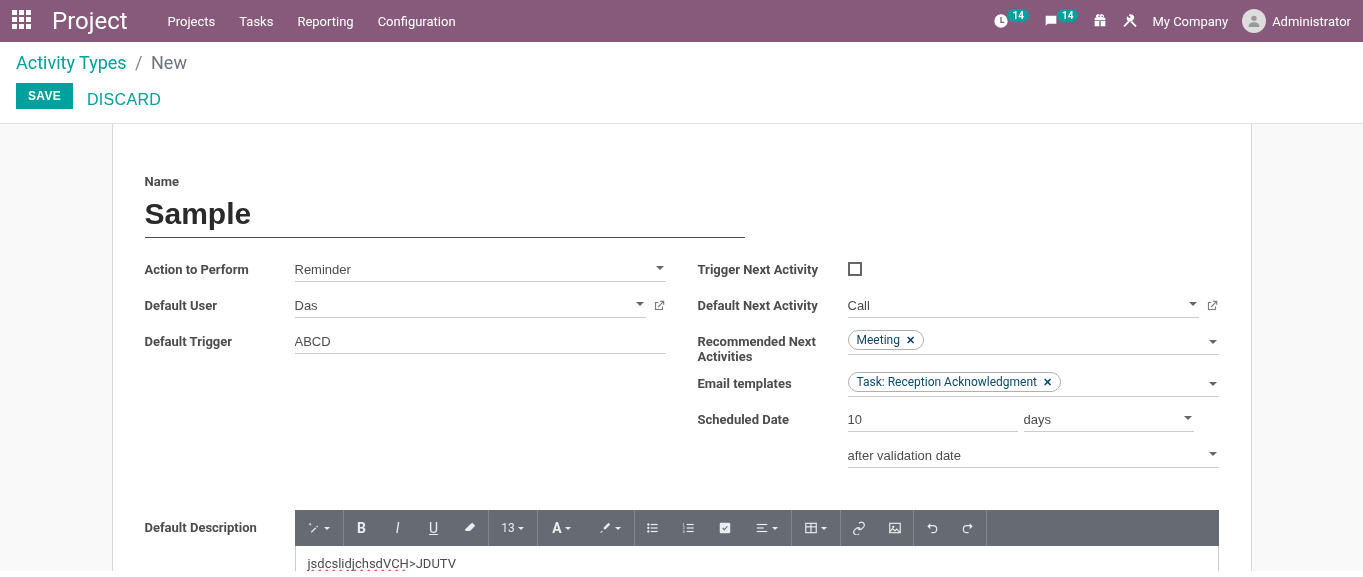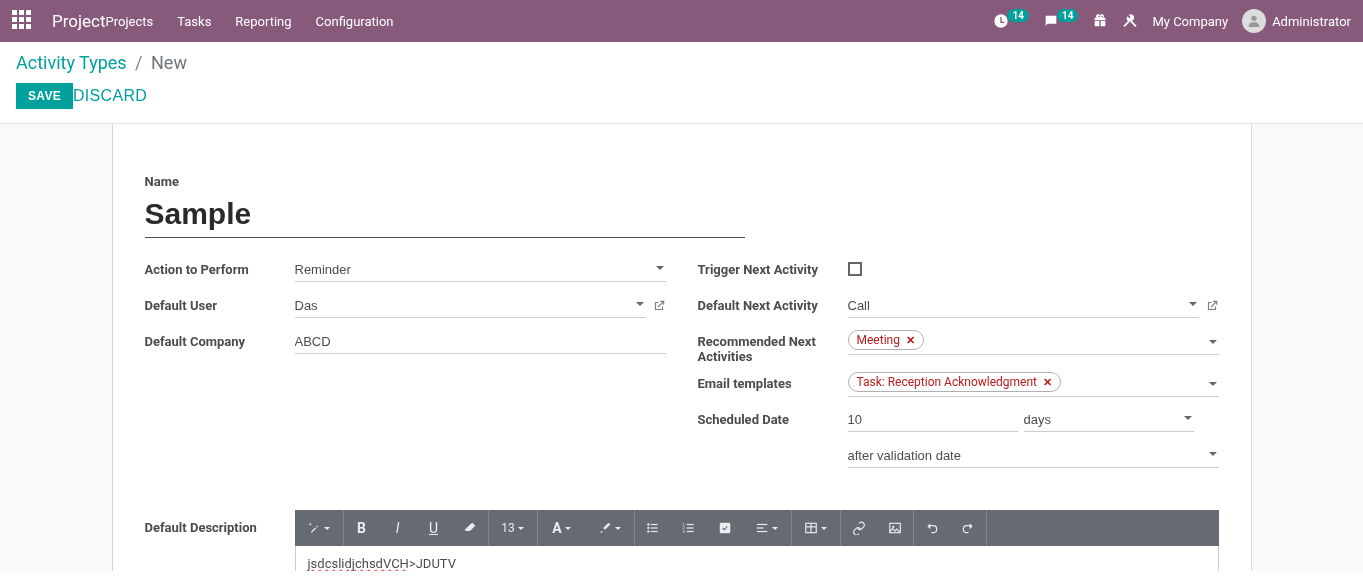--- a/index.html
+++ b/index.html
@@ -2,37 +2,37 @@
 <html><head>
 <meta charset="utf-8">
 <style>
   * { box-sizing: border-box; margin: 0; padding: 0; }
   body { font-family: -apple-system, BlinkMacSystemFont, "Segoe UI", Roboto, "Helvetica Neue", Arial, sans-serif; font-size: 13px; color: #4c4c4c; background: #fff; width: 1363px; height: 577px; overflow: hidden; position: relative; }
 
   
   .topbar { background: #875A7B; height: 42px; display: flex; align-items: center; color: #fff; padding: 0 12px; }
   .apps-icon { width: 22px; height: 22px; display: grid; grid-template-columns: repeat(3, 5px); grid-template-rows: repeat(3, 5px); gap: 2px; cursor: pointer; margin-right: 18px; }
   .apps-icon span { background: #fff; width: 5px; height: 5px; }
-  .brand { font-size: 17px; font-weight: 400; cursor: pointer; }
+  .brand { font-size: 24px; font-weight: 400; margin-right: 40px; cursor: pointer; }
   .menu { display: flex; gap: 24px; }
   .menu a { color: #fff; text-decoration: none; font-size: 13px; cursor: pointer; }
   .topbar-right { margin-left: auto; display: flex; align-items: center; gap: 14px; }
   .badge-group { display: flex; align-items: center; position: relative; cursor: pointer; }
   .badge { background: #00A09D; color: #fff; font-size: 10px; font-weight: bold; padding: 1px 5px; border-radius: 8px; margin-left: -2px; position: relative; top: -6px; }
   .ico { width: 16px; height: 16px; fill: #fff; cursor: pointer; }
   .company { font-size: 13px; color: #fff; cursor: pointer; }
   .avatar { width: 24px; height: 24px; border-radius: 50%; background: #ddd; display: flex; align-items: center; justify-content: center; }
   .user { display: flex; align-items: center; gap: 6px; cursor: pointer; }
 
   
   .control-panel { padding: 10px 16px 14px 16px; border-bottom: 1px solid #e0e0e0; }
   .breadcrumb { font-size: 18px; color: #6c757d; margin-bottom: 10px; }
   .breadcrumb a { color: #00A09D; text-decoration: none; cursor: pointer; }
   .breadcrumb .sep { color: #888; margin: 0 4px; }
-  .actions { display: flex; align-items: center; }
+  .actions { display: flex; gap: 14px; align-items: flex-end; }
   .btn-save { background: #00A09D; color: #fff; border: none; padding: 6px 12px; font-size: 12px; font-weight: bold; cursor: pointer; letter-spacing: 0.3px; }
   .btn-discard { background: none; border: none; color: #00A09D; font-size: 16px; font-weight: normal; cursor: pointer; letter-spacing: 0.3px; }
 
   
   .scroll-area { height: 447px; overflow-y: scroll; background: #f9f9f9; }
   .sheet { background: #fff; max-width: 1140px; margin: 0 auto; border: 1px solid #d8d8d8; border-top: none; padding: 24px 32px 60px 32px; min-height: 600px; position: relative; }
 
   .field-name-label { font-size: 13px; font-weight: bold; color: #4c4c4c; margin-bottom: 4px; display: block; margin-top: 26px; }
   .name-input { width: 600px; border: none; border-bottom: 1px solid #4c4c4c; font-size: 30px; padding: 4px 0 6px 0; outline: none; color: #2a2a2a; font-weight: 700; }
 
@@ -40,21 +40,21 @@
   .col { flex: 1; }
   .row { display: flex; align-items: flex-start; margin-bottom: 8px; min-height: 28px; }
   .row label { width: 150px; font-size: 13px; font-weight: bold; color: #4c4c4c; padding-top: 4px; flex-shrink: 0; }
   .row .val { flex: 1; display: flex; align-items: center; gap: 6px; }
   .underline-input { border: none; border-bottom: 1px solid #ccc; width: 100%; padding: 4px 0; font-size: 13px; outline: none; color: #4c4c4c; background: transparent; }
   .sel-wrap { flex: 1; position: relative; border-bottom: 1px solid #ccc; }
   .sel-wrap input { border: none; width: 100%; padding: 4px 18px 4px 0; font-size: 13px; outline: none; color: #4c4c4c; background: transparent; }
   .sel-caret { position: absolute; right: 2px; top: 8px; width: 0; height: 0; border-left: 4px solid transparent; border-right: 4px solid transparent; border-top: 4px solid #666; cursor: pointer; }
   .ext-link { width: 14px; height: 14px; fill: #7c7c7c; cursor: pointer; flex-shrink: 0; }
   .checkbox { width: 14px; height: 14px; border: 2px solid #666; cursor: pointer; margin-top: 4px; }
-  .tag { display: inline-flex; align-items: center; border: 1px solid #b0b0b0; border-radius: 11px; padding: 2px 8px; font-size: 12px; color: #b91c1c; gap: 6px; margin-bottom: 2px; }
+  .tag { display: inline-flex; align-items: center; border: 1px solid #b0b0b0; border-radius: 11px; padding: 2px 8px; font-size: 12px; color: #0c4a6e; gap: 6px; margin-bottom: 2px; }
   .tag .x { font-weight: bold; cursor: pointer; font-size: 11px; }
   .tags-wrap { flex: 1; border-bottom: 1px solid #ccc; padding-bottom: 2px; position: relative; }
   .schedule-row .sel-wrap { max-width: 170px; }
   .schedule-row input.num { max-width: 170px; }
 
   .desc-label { font-size: 13px; font-weight: bold; color: #4c4c4c; }
   .editor-section { display: flex; margin-top: 30px; gap: 0; }
   .desc-col-label { width: 150px; padding-top: 10px; }
   .editor-col { flex: 1; }
   .toolbar { background: #666a73; display: flex; height: 36px; }
@@ -163,21 +163,21 @@
             <div class="sel-wrap">
               <input value="Das" style="">
               <div class="sel-caret"></div>
             </div>
             <svg class="ext-link" viewBox="0 0 24 24">
                 <path d="M14 3h7v7h-2V6.4l-8 8L9.6 13l8-8H14V3zM5 5h6v2H7v10h10v-4h2v6H5V5z"></path>
               </svg>
           </div>
         </div>
         <div class="row">
-          <label>Default Company</label>
+          <label>Default Trigger</label>
           <div class="val">
             <input class="underline-input" value="ABCD" style="">
           </div>
         </div>
       </div>
 
       <div class="col">
         <div class="row">
           <label>Trigger Next Activity</label>
           <div class="val">

